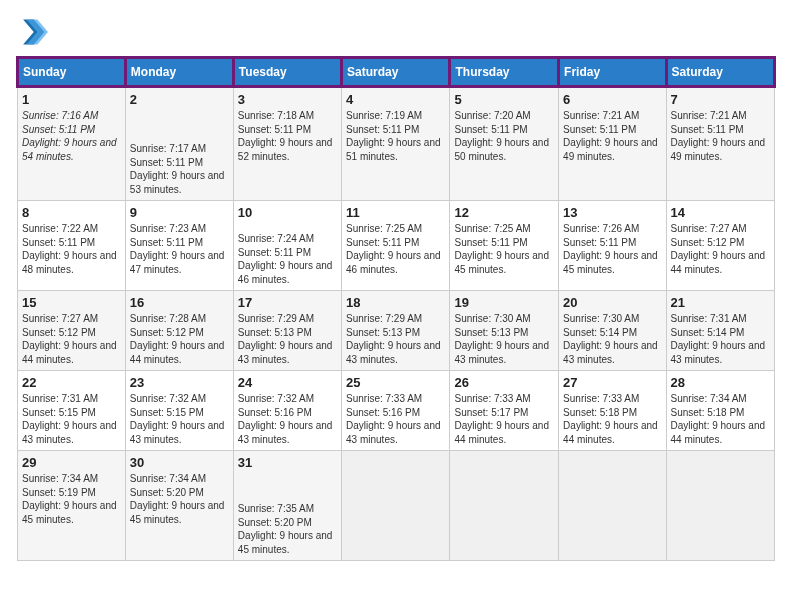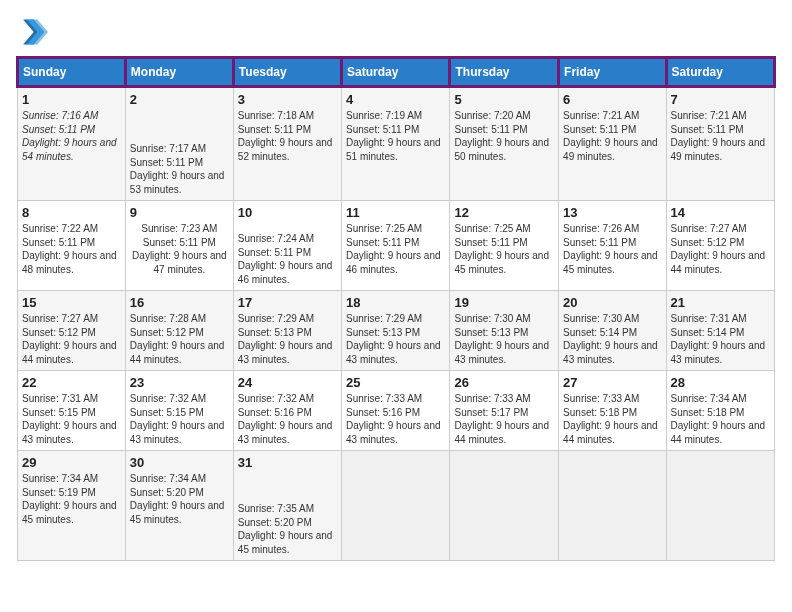--- a/index.html
+++ b/index.html
@@ -164,21 +164,21 @@
       </tr>
       <tr>
         <td>
           <span class="day-num">8</span>
           <div class="day-info" style="white-space: pre-line;">Sunrise: 7:22 AM
 Sunset: 5:11 PM
 Daylight: 9 hours and 48 minutes.</div>
         </td>
         <td>
           <span class="day-num">9</span>
-          <div class="day-info" style="white-space: pre-line; text-align: center;">Sunrise: 7:23 AM
+          <div class="day-info" style="white-space: pre-line;">Sunrise: 7:23 AM
 Sunset: 5:11 PM
 Daylight: 9 hours and 47 minutes.</div>
         </td>
         <td>
           <span class="day-num">10</span>
           <div class="day-info" style="white-space: pre-line; margin-top: 12px;">Sunrise: 7:24 AM
 Sunset: 5:11 PM
 Daylight: 9 hours and 46 minutes.</div>
         </td>
         <td>

